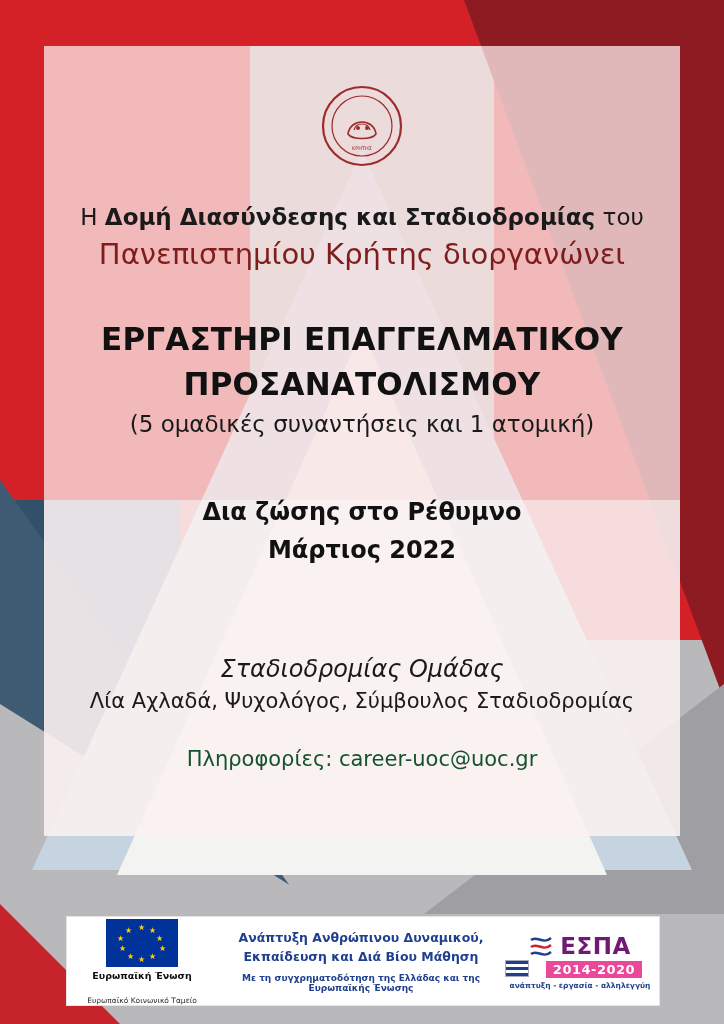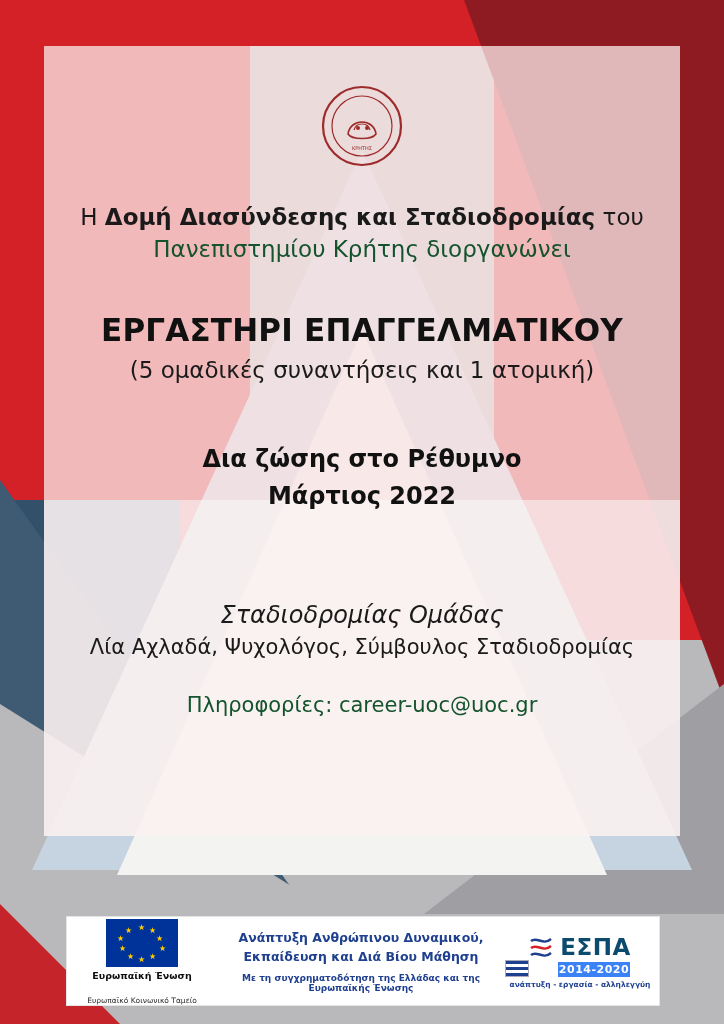--- a/index.html
+++ b/index.html
@@ -144,23 +144,23 @@
   .seal svg { display: block; }
 
   .line-organizer1 {
     margin-top: 34px;
     font-size: 23px;
     line-height: 1.35;
     color: #1a1a1a;
   }
   .line-organizer1 b { font-weight: bold; }
   .line-organizer2 {
-    font-size: 23px;
+    font-size: 29px;
     line-height: 1.45;
-    color: #14532d;
+    color: #7f1d1d;
   }
 
   .title {
     margin-top: 42px;
     font-size: 31px;
     font-weight: bold;
     line-height: 1.45;
     letter-spacing: 0.2px;
     color: #111111;
   }
@@ -276,29 +276,29 @@
   .espa-top {
     display: flex;
     align-items: center;
     justify-content: center;
     gap: 5px;
   }
   .espa-wave svg { display:block; }
   .espa-word {
     font-size: 23px;
     font-weight: bold;
-    color: #0c4a6e;
+    color: #701a75;
     letter-spacing: 0.5px;
   }
   .espa-year {
     margin: 2px auto 0 auto;
-    width: 72px;
-    background: #3b82f6;
+    width: 96px;
+    background: #ec4899;
     color: #ffffff;
-    font-size: 11px;
+    font-size: 13px;
     font-weight: bold;
     padding: 1px 0;
     letter-spacing: 0.5px;
   }
   .espa-motto {
     margin-top: 3px;
     font-size: 7.5px;
     font-weight: bold;
     color: #1f3f8f;
   }
@@ -350,20 +350,21 @@
       </svg>
     </div>
 
     <div class="line-organizer1">
       <span>Η </span><b>Δομή Διασύνδεσης και Σταδιοδρομίας</b><span> του</span>
     </div>
     <div class="line-organizer2">Πανεπιστημίου Κρήτης διοργανώνει</div>
 
     <div class="title">
       <div>ΕΡΓΑΣΤΗΡΙ ΕΠΑΓΓΕΛΜΑΤΙΚΟΥ</div>
+      <div>ΠΡΟΣΑΝΑΤΟΛΙΣΜΟΥ</div>
     </div>
 
     <div class="duration-sub">(5 ομαδικές συναντήσεις και 1 ατομική)</div>
 
     <div class="where">
       <div>Δια ζώσης στο Ρέθυμνο</div>
       <div>Μάρτιος 2022</div>
     </div>
 
     <div class="coordinator-label">Σταδιοδρομίας Ομάδας</div>

